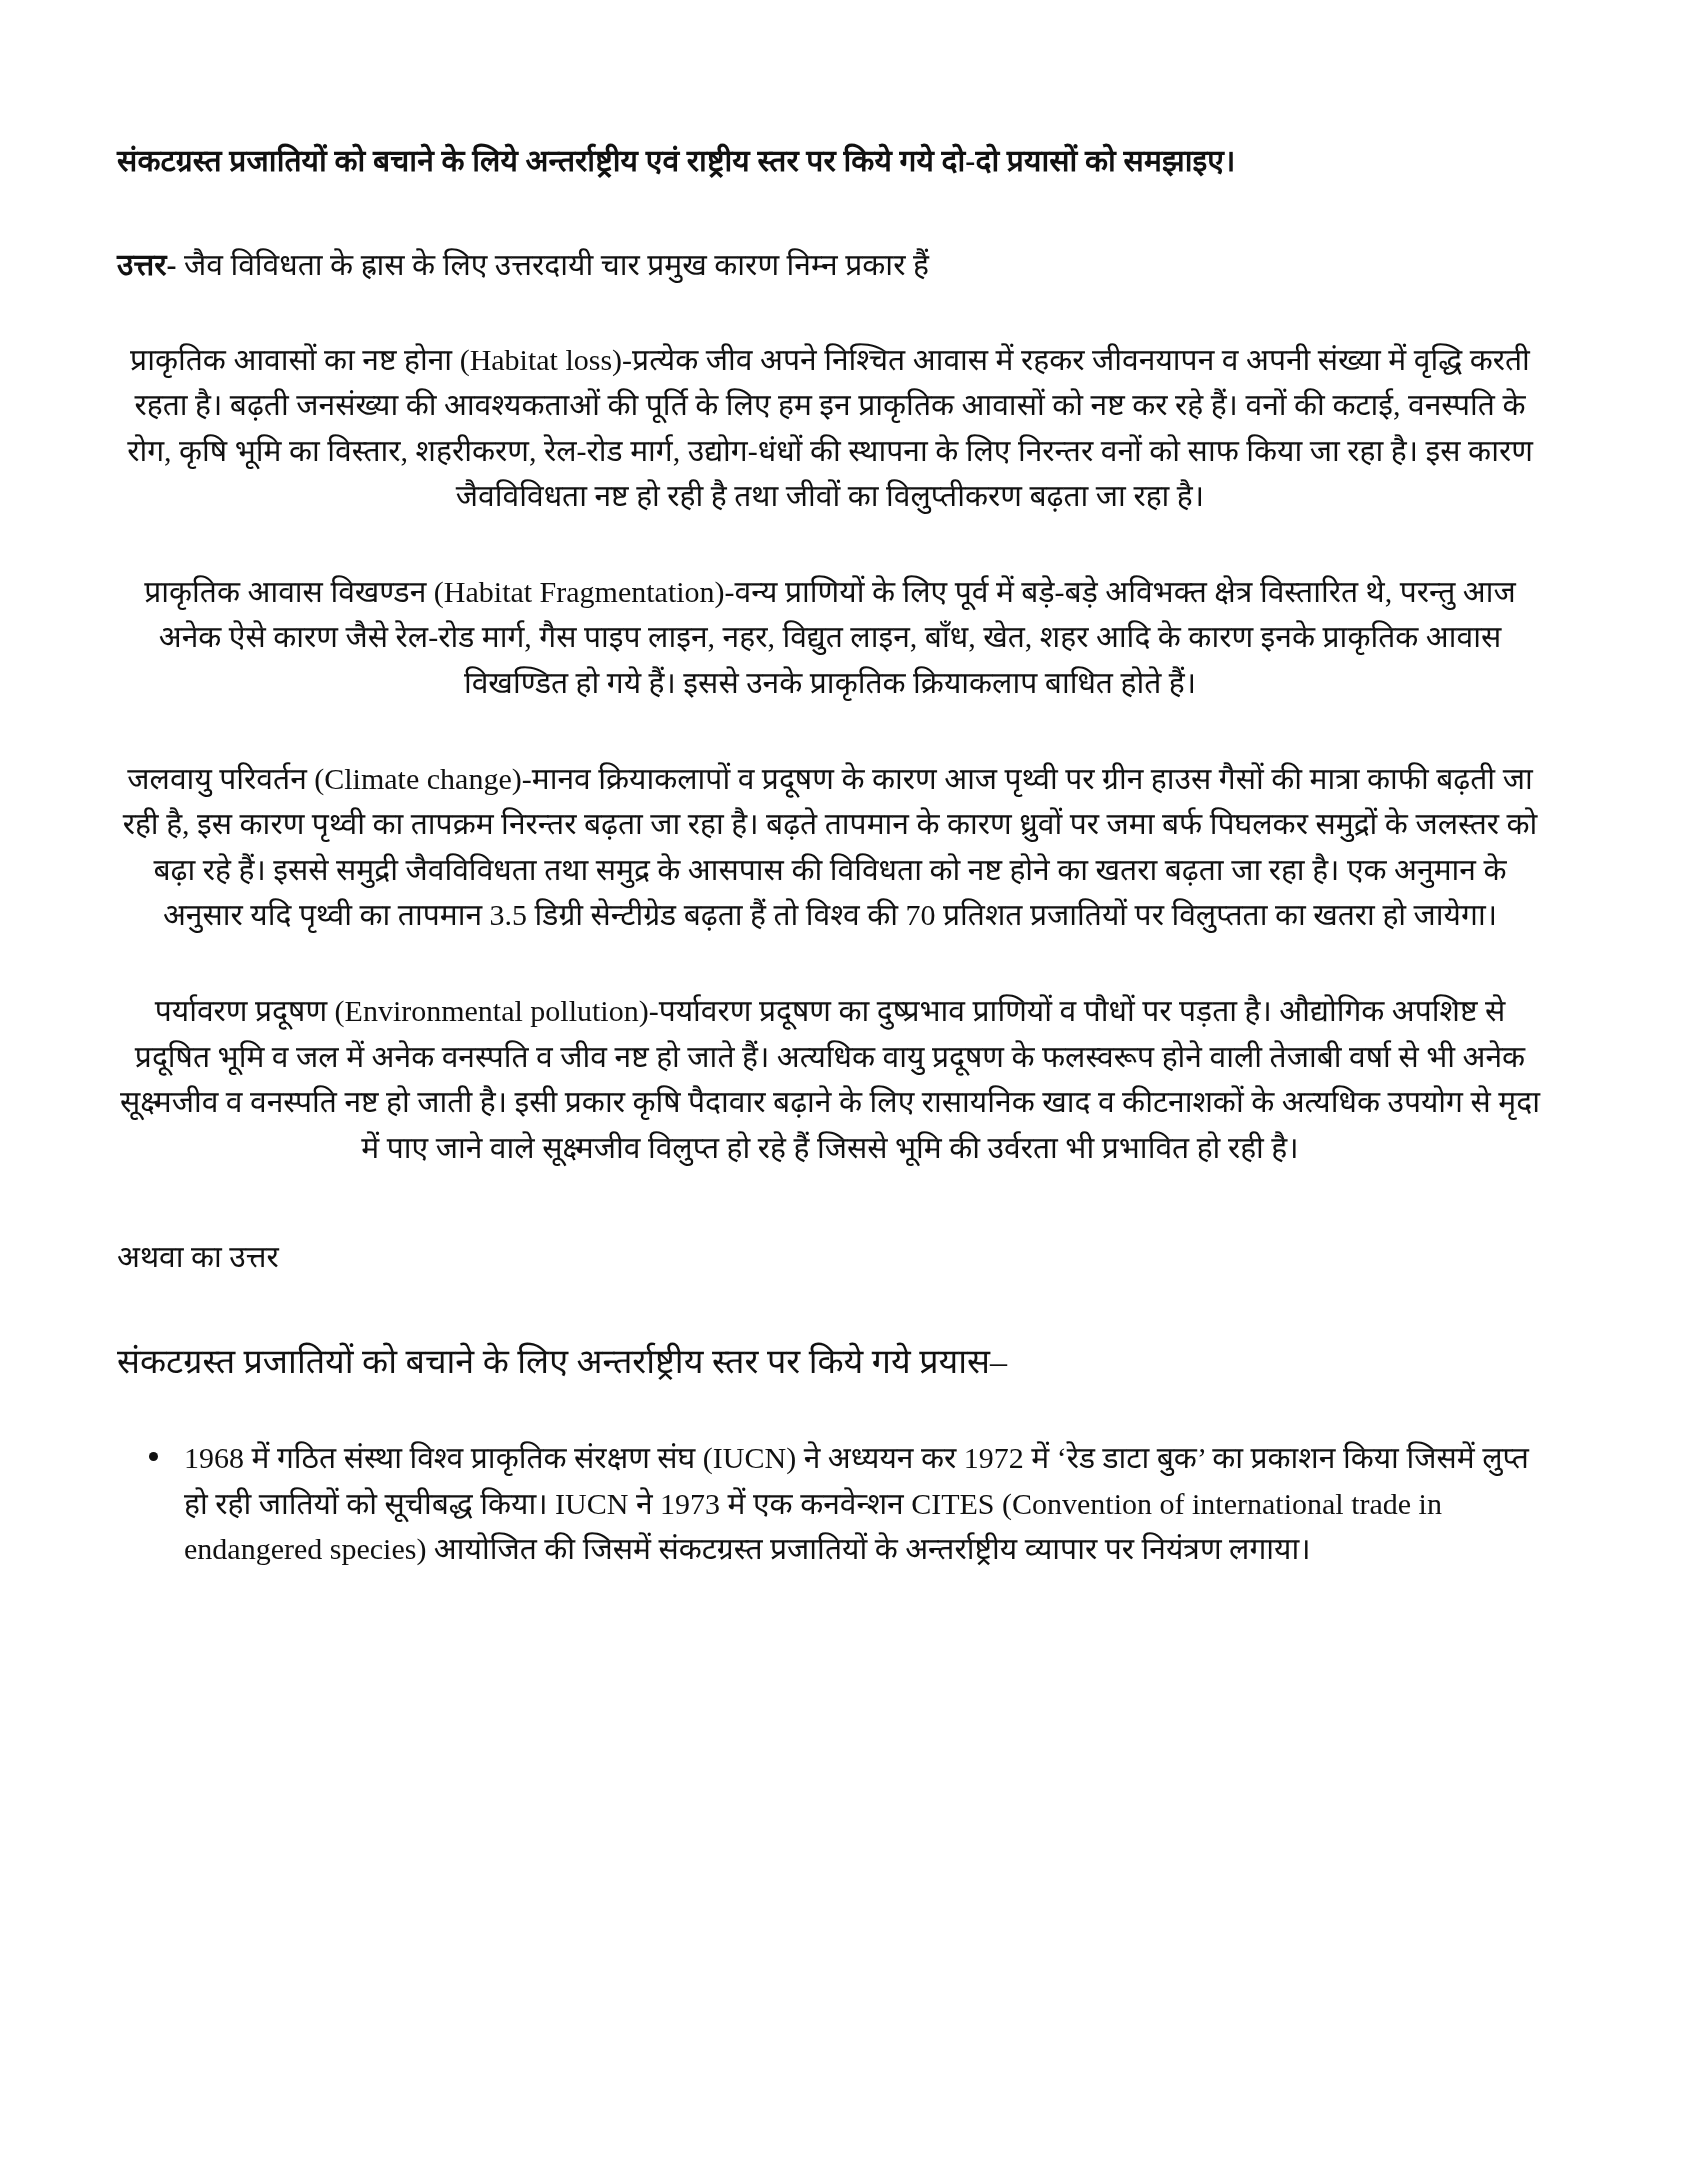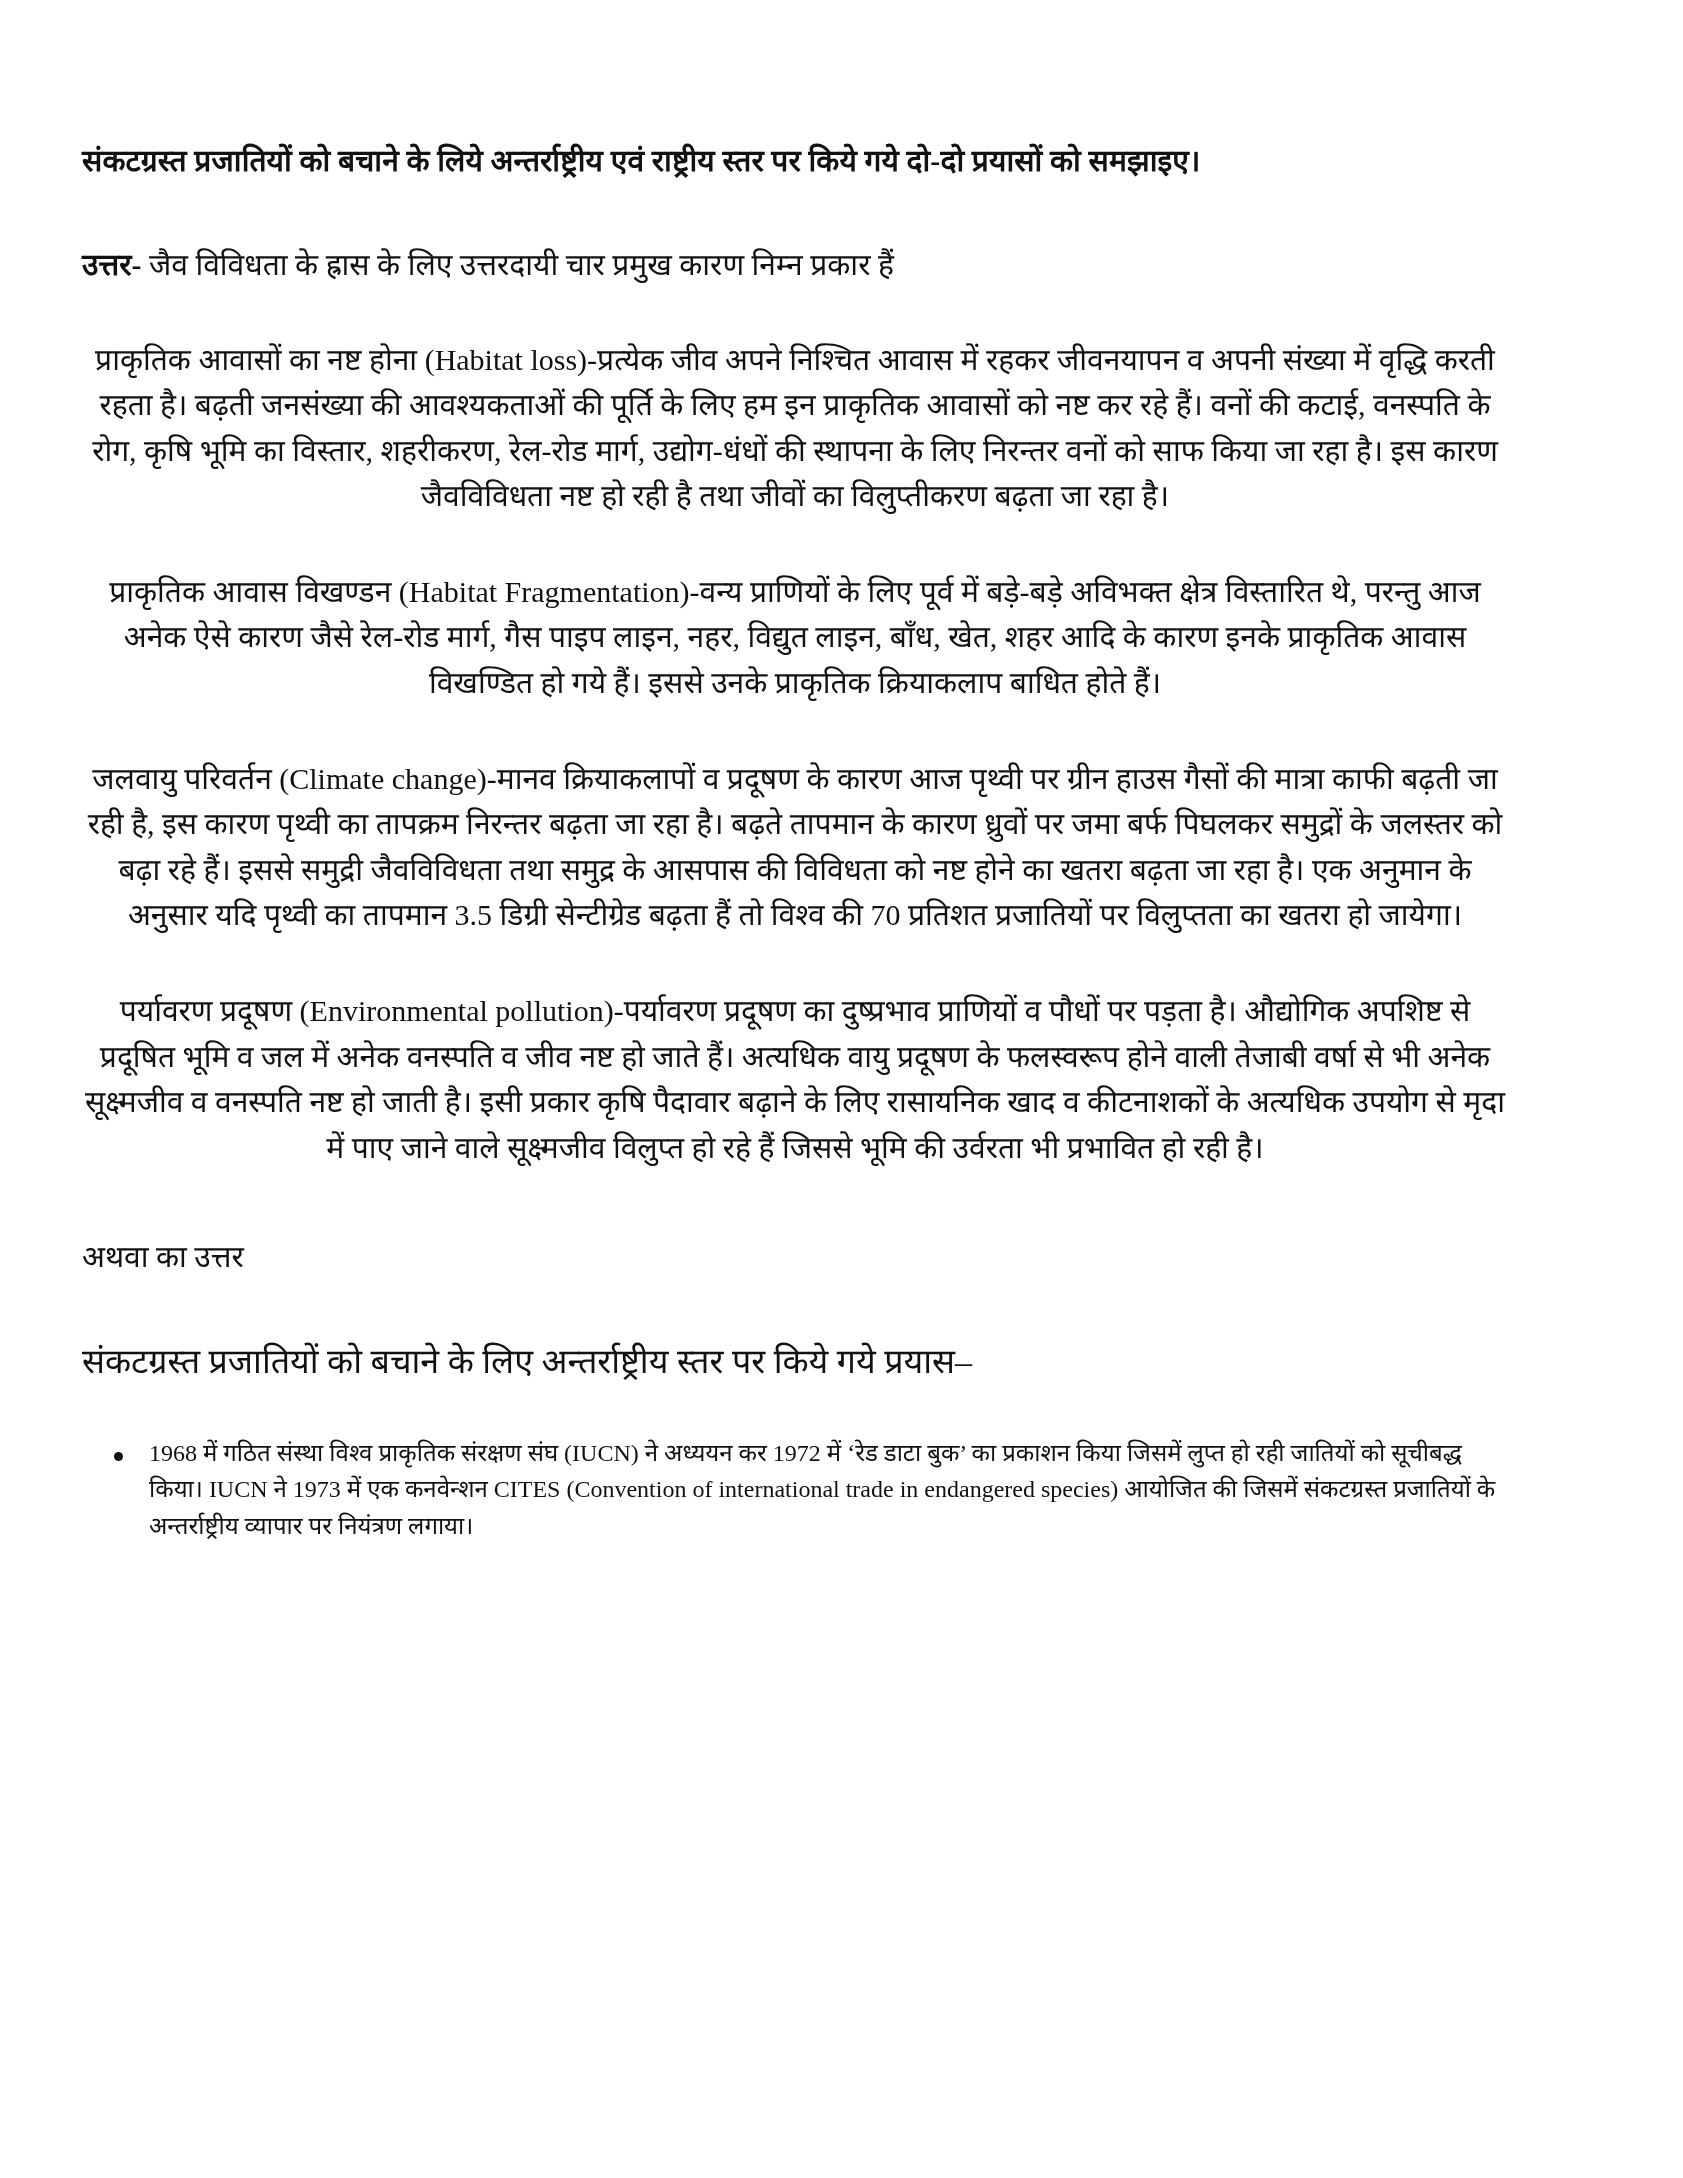--- a/index.html
+++ b/index.html
@@ -12,21 +12,21 @@
     font-family: "Liberation Serif", "DejaVu Serif", serif;
     color: #111111;
   }
   .page {
     position: relative;
     width: 1683px;
     height: 2178px;
     margin: 0 auto;
     background: #ffffff;
     box-sizing: border-box;
-    padding: 139px 117px 59px 82px;
+    padding: 139px 117px 59px 117px;
     overflow: hidden;
     border-radius: 8px;
   }
   .doc-body {
     width: 1426px;
   }
   .q-heading {
     font-weight: bold;
     font-size: 30px;
     line-height: 1.45;
@@ -59,21 +59,21 @@
     margin: 57px 0 0 0;
   }
   ul.bullets {
     margin: 48px 0 0 0;
     padding: 0 0 0 0;
     list-style: none;
   }
   ul.bullets > li {
     position: relative;
     padding-left: 67px;
-    font-size: 24px;
+    font-size: 30px;
     line-height: 1.52;
     margin-bottom: 26px;
   }
   ul.bullets > li .bullet-dot {
     position: absolute;
     left: 32px;
     top: 17px;
     width: 9px;
     height: 9px;
     background: #111111;

